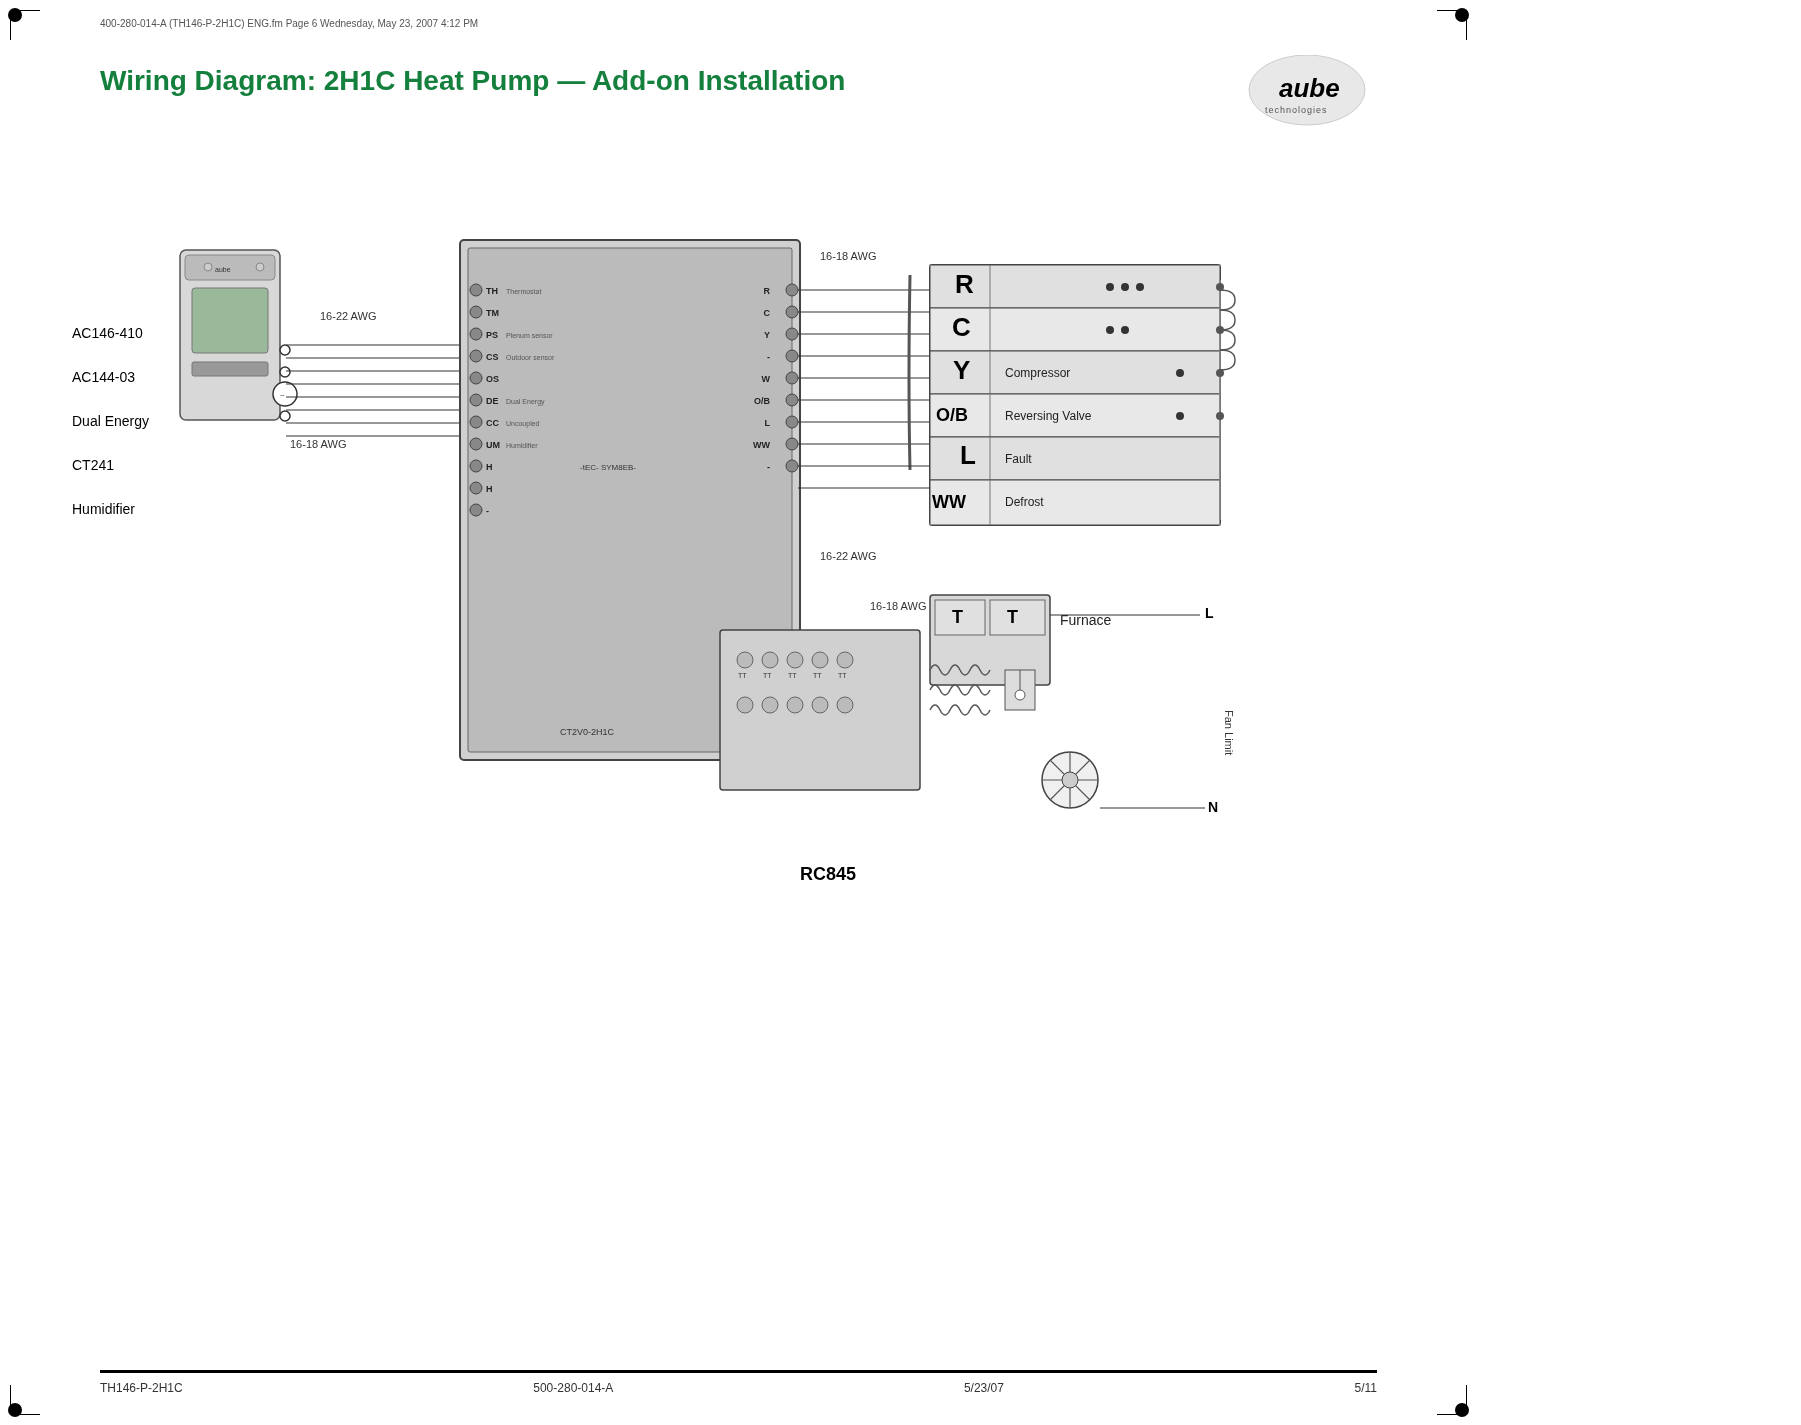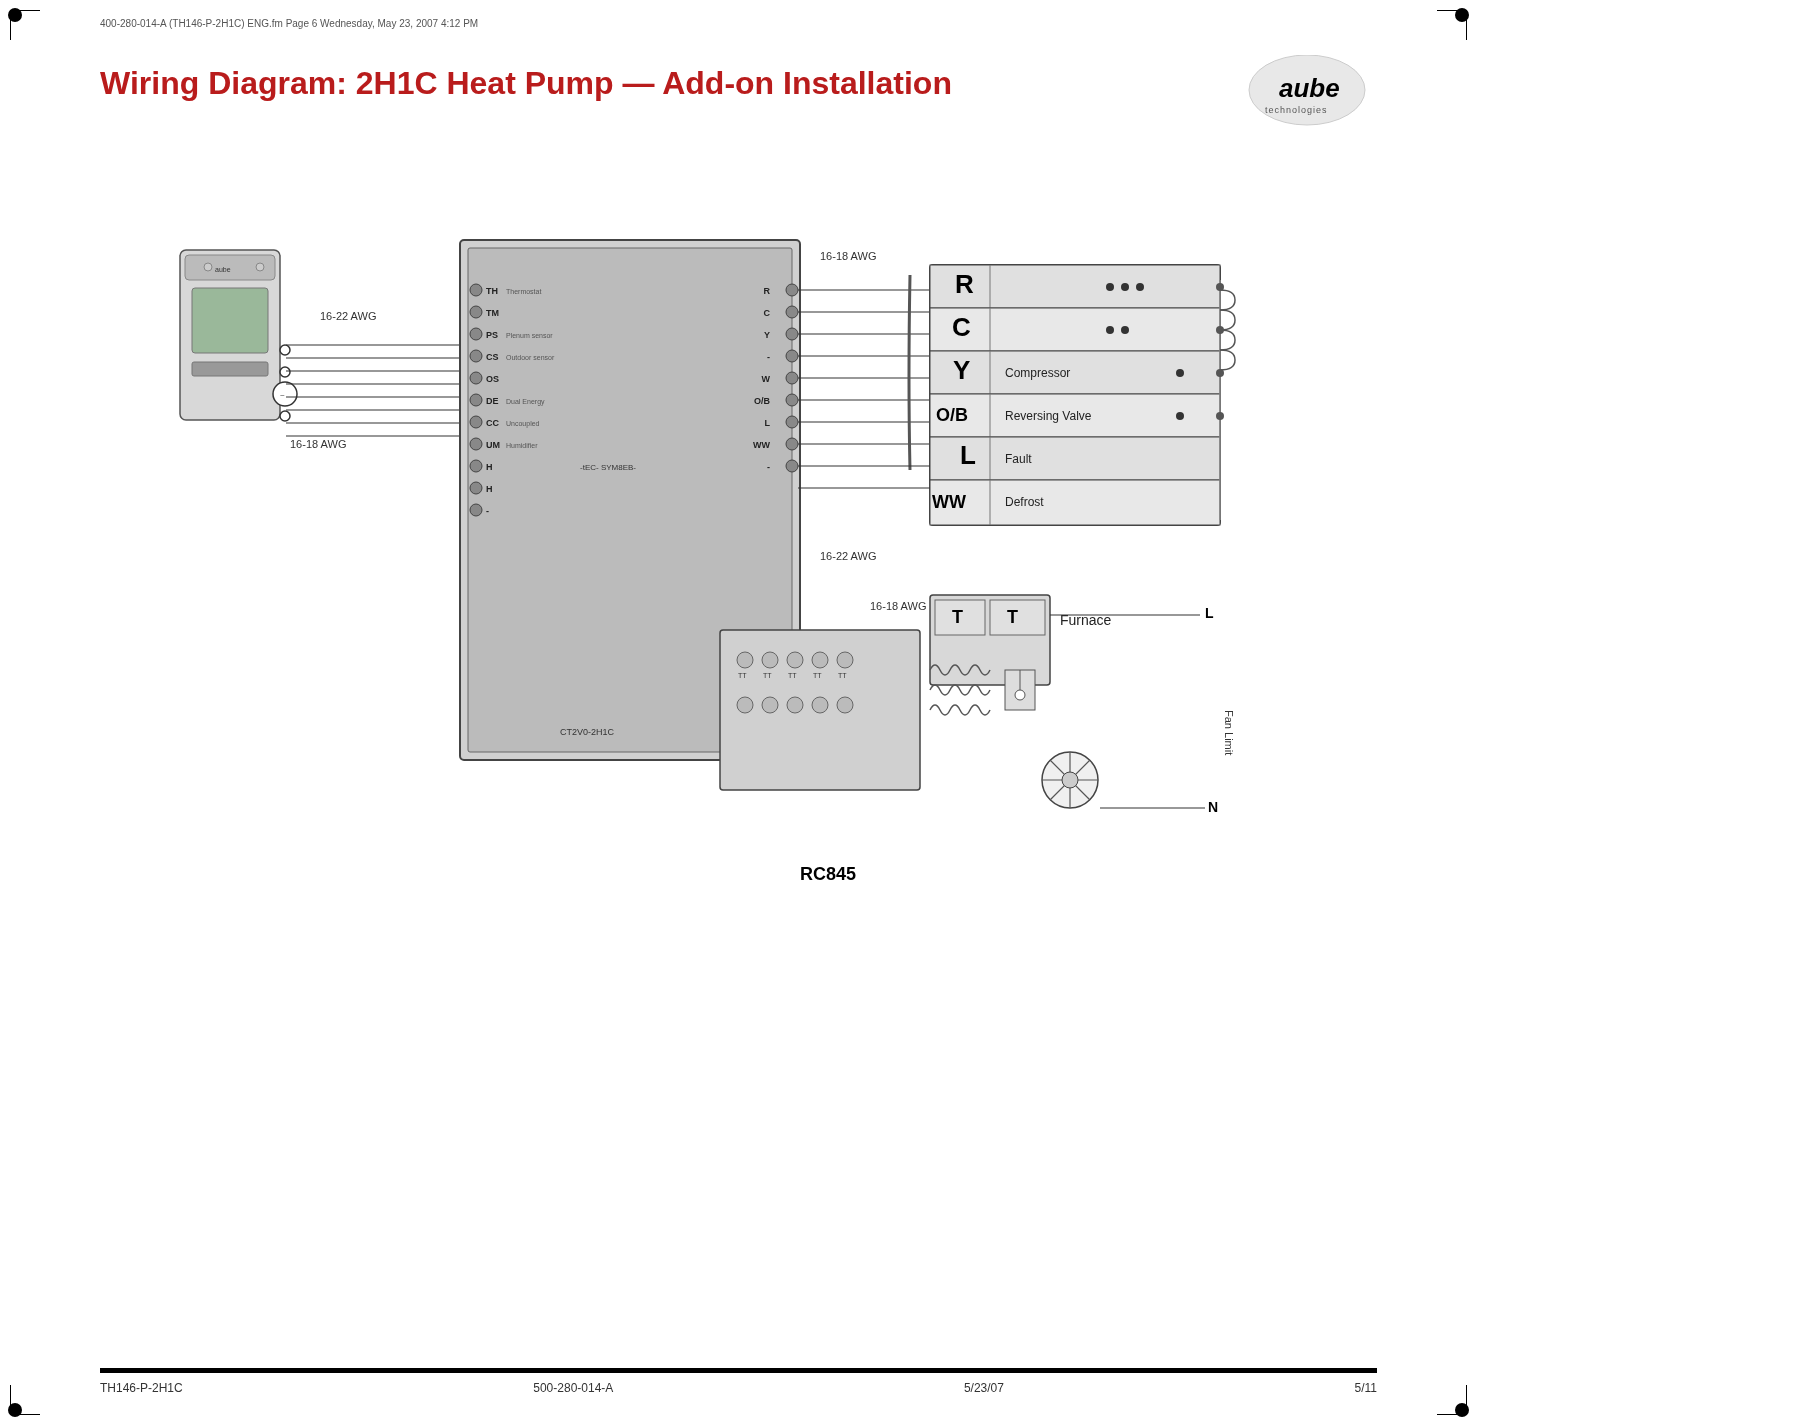--- a/index.html
+++ b/index.html
@@ -45,21 +45,21 @@
 
     
     .page-footer {
       position: absolute;
       bottom: 30px;
       left: 100px;
       right: 100px;
       display: flex;
       justify-content: space-between;
       align-items: center;
-      border-top: 5px solid #000000;
+      border-top: 3px solid #000000;
       padding-top: 8px;
     }
     .footer-text {
       font-size: 12px;
       color: #333;
     }
 
     
     .diagram-wrapper {
       position: absolute;
@@ -80,21 +80,21 @@
   <div class="corner-dot br"></div>
 
   <div class="crop-mark tl"></div>
   <div class="crop-mark tr"></div>
   <div class="crop-mark bl"></div>
   <div class="crop-mark br"></div>
 
   <div style="position:absolute; top:18px; left:100px; font-size:10px; color:#555;">400-280-014-A (TH146-P-2H1C) ENG.fm  Page 6  Wednesday, May 23, 2007  4:12 PM</div>
 
   <div style="position:absolute; top:65px; left:100px;">
-    <span style="font-size:32px; font-weight:bold; color:#b91c1c;">Wiring Diagram: 2H1C Heat Pump — Add-on Installation</span>
+    <span style="font-size:28px; font-weight:bold; color:#15803d;">Wiring Diagram: 2H1C Heat Pump — Add-on Installation</span>
   </div>
 
   <div style="position:absolute; top:55px; right:110px;">
     <svg width="130" height="85" viewBox="0 0 130 85">
 
       <ellipse cx="70" cy="35" rx="58" ry="35" fill="#e8e8e8" stroke="#ccc" stroke-width="1"></ellipse>
 
       <text x="42" y="42" font-size="26" font-weight="bold" font-style="italic" fill="#000" font-family="Arial">aube</text>
 
       <text x="28" y="58" font-size="9" fill="#555" font-family="Arial" letter-spacing="1">technologies</text>
@@ -315,20 +315,27 @@
       <line x1="1040" y1="628" x2="1145" y2="628" stroke="#333" stroke-width="1.2"></line>
       <text x="1148" y="632" font-size="14" fill="#000" font-family="Arial" font-weight="bold">N</text>
 
       <line x1="738" y1="286" x2="870" y2="286" stroke="#333" stroke-width="1.2"></line>
       <line x1="738" y1="308" x2="870" y2="308" stroke="#333" stroke-width="1.2"></line>
 
       <text x="740" y="700" font-size="18" font-weight="bold" fill="#000" font-family="Arial">RC845</text>
 
     </svg>
 
+    <div style="position:absolute; top:145px; left:12px; display:flex; flex-direction:column; gap:28px;">
+      <div style="font-size:14px; color:#000; font-family:Arial;">AC146-410</div>
+      <div style="font-size:14px; color:#000; font-family:Arial;">AC144-03</div>
+      <div style="font-size:14px; color:#000; font-family:Arial;">Dual Energy</div>
+      <div style="font-size:14px; color:#000; font-family:Arial;">CT241</div>
+      <div style="font-size:14px; color:#000; font-family:Arial;">Humidifier</div>
+    </div>
 
   </div>
 
   <div class="page-footer">
     <span class="footer-text">TH146-P-2H1C</span>
     <span class="footer-text">500-280-014-A</span>
     <span class="footer-text">5/23/07</span>
     <span class="footer-text">5/11</span>
   </div>
 

